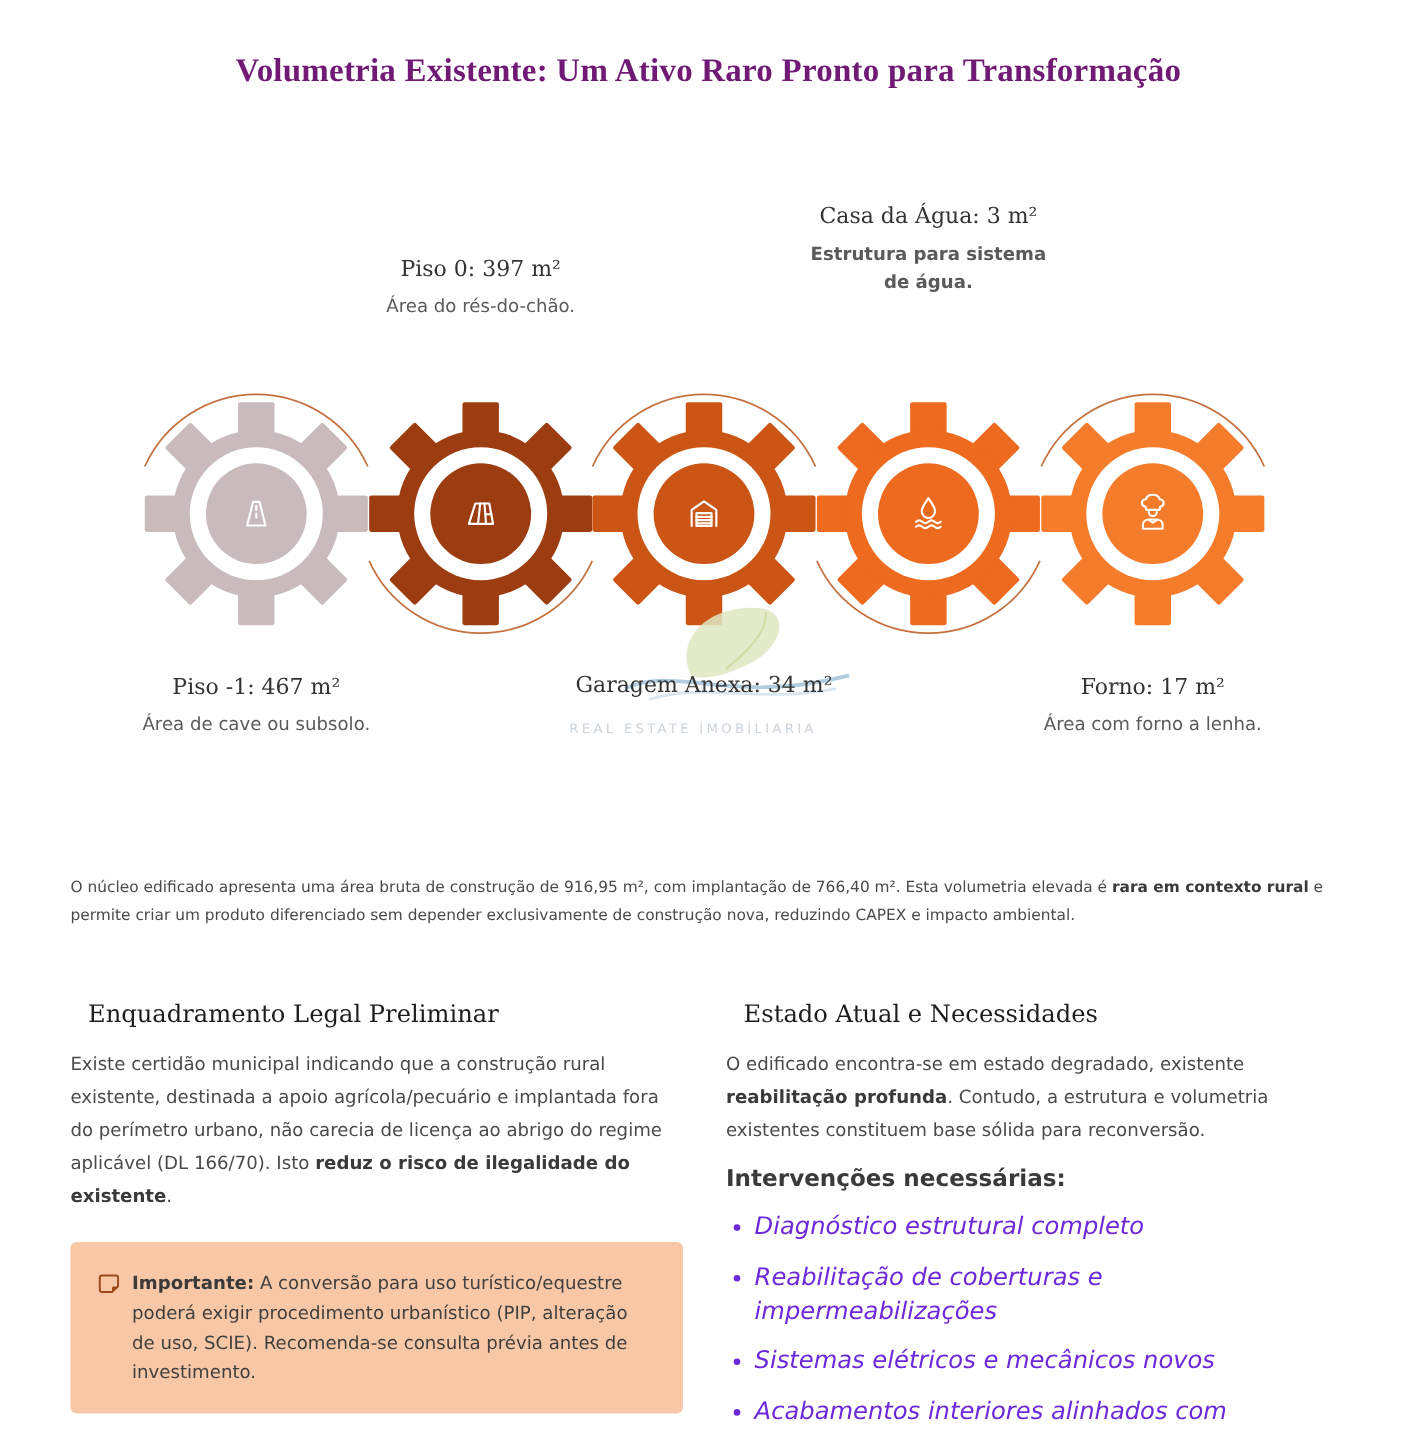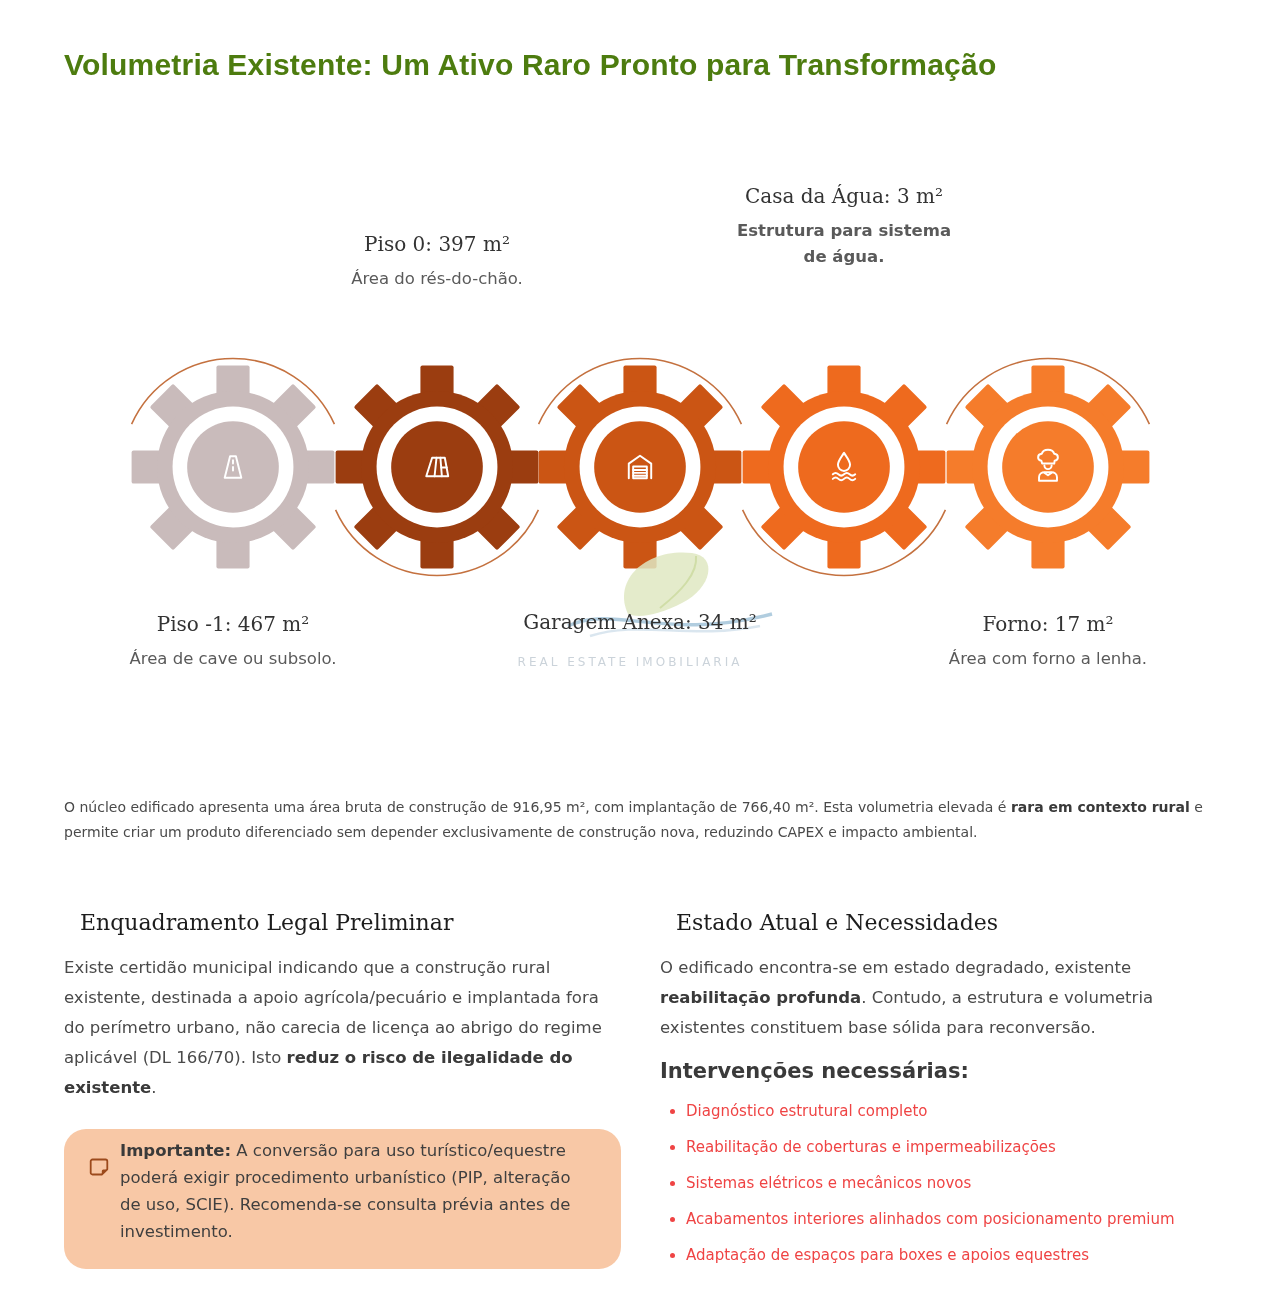--- a/index.html
+++ b/index.html
@@ -6,22 +6,22 @@
   html,body { background:#ffffff; }
   #page {
     position:relative; width:1280px; height:1302px; background:#ffffff;
     font-family:"DejaVu Sans", sans-serif; overflow:hidden;
   }
   .abs { position:absolute; }
 
   
   .page-title {
     left:64px; top:48px; width:1160px;
-    font-family:Liberation Sans, sans-serif; font-weight:700;
-    font-size:30px; color:#4d7c0f; letter-spacing:.2px;
+    font-family:Liberation Serif, serif; font-weight:700;
+    font-size:30px; color:#701a75; letter-spacing:.2px;text-align:center;
   }
 
   
   .gear-svg { position:absolute; z-index:2; }
   .arc-line { fill:none; stroke:#C4713F; stroke-width:1.6; }
   .gear-icon { stroke:#ffffff; fill:none; stroke-width:2; stroke-linecap:round; stroke-linejoin:round; }
 
   .glabel { position:absolute; text-align:center; z-index:5; }
   .glabel .gtitle {
     font-family:"DejaVu Serif", serif; font-size:20px; color:#333333; font-weight:400;
@@ -51,29 +51,29 @@
 
   
   .col { top:910px; width:557px; }
   .col-left { left:64px; } .col-right { left:660px; }
   .sec-heading {
     font-family:"DejaVu Serif", serif; font-size:22px; font-weight:400; color:#1C1C1C;margin-left:16px;
   }
   .col p.body { margin-top:18px; font-size:16.5px; color:#4A4A4A; line-height:1.82; }
 
   .note-box {
-    margin-top:26px; background:#F8C8A6; border-radius:22px;
-    padding:8px 26px 24px 56px; position:relative;
+    margin-top:26px; background:#F8C8A6; border-radius:6px;
+    padding:24px 26px 24px 56px; position:relative;
     font-size:16.5px; color:#3F3F3F; line-height:1.64;
   }
   .note-box .note-ico { position:absolute; left:24px; top:27px; }
 
   .list-label { margin-top:16px; font-size:21px; font-weight:700; color:#3A3A3A; }
   ul.needs { margin-top:18px; padding-left:26px; list-style:disc; }
-  ul.needs li { font-size:15px; color:#ef4444; margin-bottom:15px; line-height:1.4; }
+  ul.needs li { font-size:22px; color:#6d28d9; margin-bottom:15px; line-height:1.4;font-style:italic; }
 </style>
 </head>
 <body>
 
 <div id="page">
 
   <h1 class="abs page-title">Volumetria Existente: Um Ativo Raro Pronto para Transformação</h1>
 
   <svg class="gear-svg" style="left:116px; top:350px;" width="234" height="234" viewBox="0 0 240 240">
     <path class="arc-line" d="M16 76 A114 114 0 0 1 224 76"></path>

